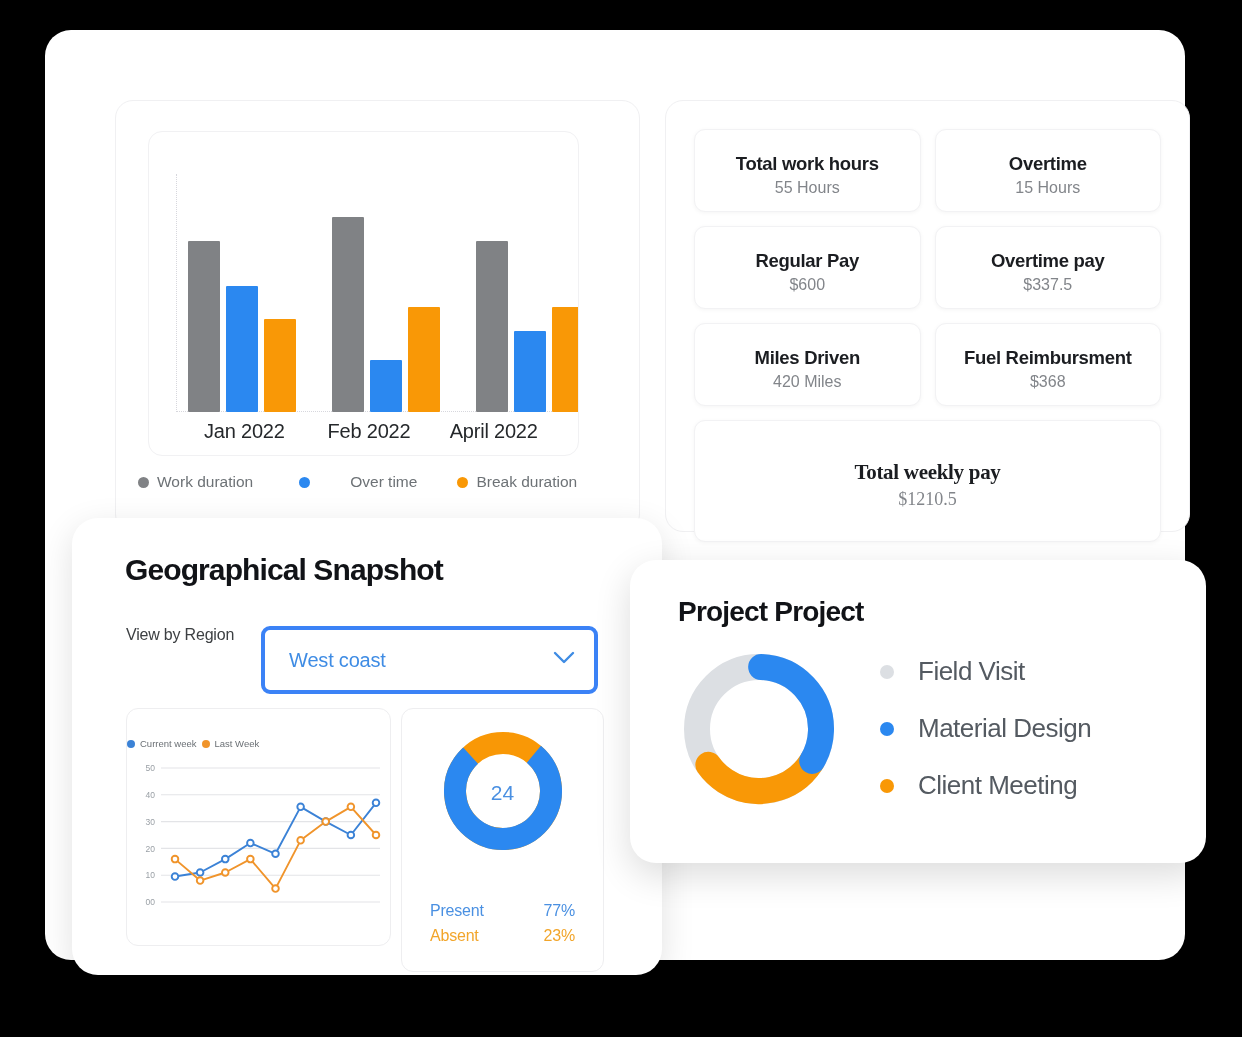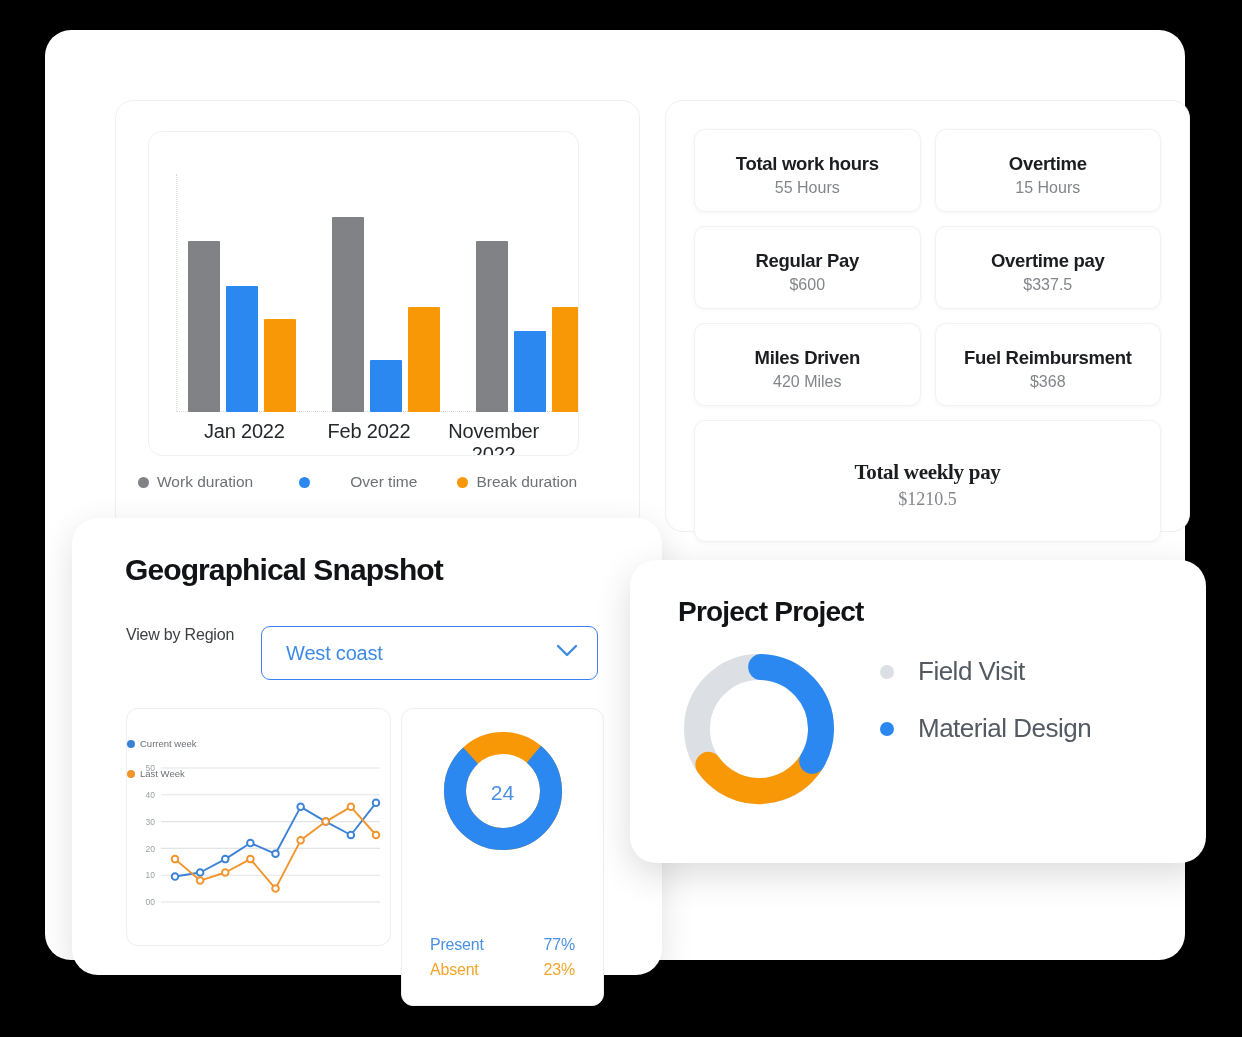--- a/index.html
+++ b/index.html
@@ -206,22 +206,22 @@
     align-items: flex-start;
   }
   .geo-label {
     font-size: 16px;
     color: #3d4043;
     letter-spacing: -0.2px;
   }
   .geo-select {
     margin-left: 27px;
     width: 337px;
-    height: 54px;
-    border: 1px solid #3b82f6;
+    height: 68px;
+    border: 4px solid #3b82f6;
     border-radius: 9px;
     background: #ffffff;
     display: flex;
     align-items: center;
     justify-content: space-between;
     padding: 0 19px 0 24px;
   }
   .geo-select-value {
     font-size: 20px;
     color: #3f8ce4;
@@ -236,30 +236,29 @@
     display: flex;
     gap: 10px;
   }
   .mini-card {
     background: #ffffff;
     border: 1px solid #eeeef0;
     border-radius: 12px;
     position: relative;
   }
   .mini-line { width: 265px; height: 238px; }
-  .mini-donut { width: 203px; height: 298px; }
+  .mini-donut { width: 203px; height: 264px; }
 
   .mini-legend {
     position: absolute;
     top: 29px;
     left: 0; right: 0;
     display: flex;
     justify-content: flex-start;
-    gap: 19px;
-    flex-direction: column;
+    gap: 5px;
   }
   .mini-legend-item { display: flex; align-items: center; gap: 5px; }
   .mini-dot { width: 8px; height: 8px; border-radius: 50%; }
   .mini-legend-text { font-size: 9.5px; color: #6b7075; white-space: nowrap; }
 
   .lc-svg { position: absolute; left: 0; top: 45px; }
 
   .donut-wrap {
     position: absolute;
     left: 0; right: 0; top: 18px;
@@ -358,21 +357,21 @@
               <div class="bar-group">
                 <div class="bar" style="height: 171.36px; background: rgb(128, 130, 133);"></div>
                 <div class="bar" style="height: 80.92px; background: rgb(43, 136, 240);"></div>
                 <div class="bar" style="height: 104.72px; background: rgb(249, 152, 6);"></div>
               </div>
             </div>
         </div>
         <div class="x-labels" id="bar-x-labels">
             <div class="x-label">Jan 2022</div>
             <div class="x-label">Feb 2022</div>
-            <div class="x-label">November 2022</div>
+            <div class="x-label">April 2022</div>
           </div>
       </div>
       <div class="bar-legend" id="bar-legend">
           <div class="legend-item li-0">
             <span class="legend-dot" style="background: rgb(128, 130, 133);"></span>
             <span class="legend-text">Work duration</span>
           </div>
           <div class="legend-item li-1">
             <span class="legend-dot" style="background: rgb(43, 136, 240);"></span>
             <span class="legend-text">Over time</span>
@@ -523,16 +522,20 @@
 
     <div class="pp-legend" id="pp-legend">
         <div class="pp-legend-item">
           <span class="pp-dot" style="background: rgb(220, 223, 227);"></span>
           <span class="pp-text">Field Visit</span>
         </div>
         <div class="pp-legend-item">
           <span class="pp-dot" style="background: rgb(43, 136, 240);"></span>
           <span class="pp-text">Material Design</span>
         </div>
+        <div class="pp-legend-item">
+          <span class="pp-dot" style="background: rgb(249, 152, 6);"></span>
+          <span class="pp-text">Client Meeting</span>
+        </div>
       </div>
   </div>
 
 </div>
 
 </body></html>

